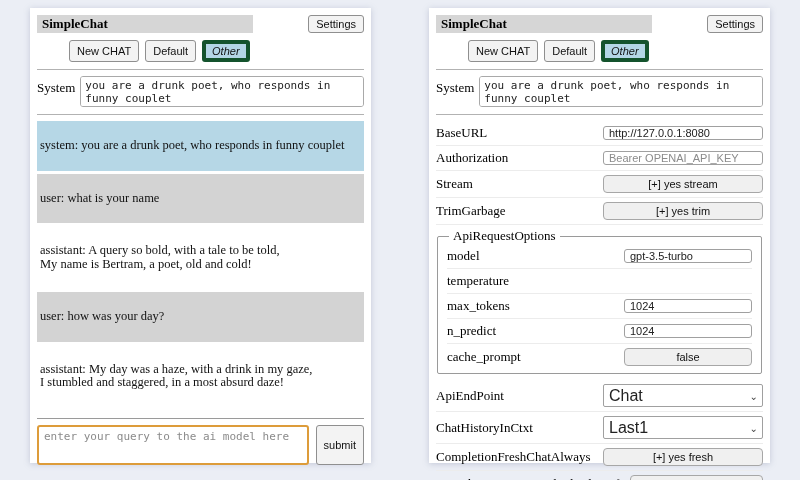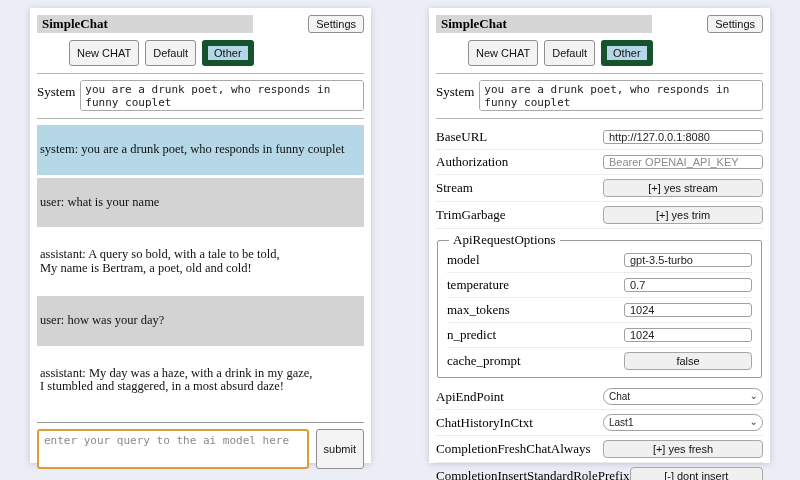--- a/index.html
+++ b/index.html
@@ -23,22 +23,23 @@
   }
   .btn {
     font-family: "Liberation Sans", sans-serif; font-size: 11px;
     background: #f3f3f3; border: 1px solid #8f8f8f; border-radius: 3px;
     padding: 2px 7px; color: #111; cursor: pointer; line-height: 12px;
   }
   .titlerow .btn { margin-left: 7px; }
 
   .sessrow { display: flex; gap: 6px; margin-top: 7px; padding-left: 32px; }
   .sess-active {
-    background: #b4d6e6; border: 6px solid #14532d; border-radius: 3px;
+    background: #b4d6e6; border: 4px solid #14532d; border-radius: 3px;
     padding: 1px 6px;
+    font-style: italic;
   }
 
   hr.divider { border: none; border-top: 1px solid #b2b2b2; margin: 7px 0 6px 0; }
   hr.divider.dark { border-top-color: #9a9a9a; }
 
   
   .sysrow { display: flex; align-items: flex-start; font-size: 13px; }
   .sysrow label { padding-top: 4px; margin-right: 5px; }
   .sysrow textarea {
     flex: 1; height: 31px; resize: none;
@@ -80,22 +81,22 @@
   }
   .ctl input::placeholder, .queryrow textarea::placeholder { color: #8b8b8b; }
   .togglebtn {
     width: 100%; font-family: "Liberation Sans", sans-serif; font-size: 11px;
     background: #f0f0f0; border: 1px solid #a7a7a7; border-radius: 4px;
     padding: 2px 0; cursor: pointer; color: #111;
   }
   .selwrap { position: relative; width: 100%; }
   .selwrap select {
     width: 100%; -webkit-appearance: none; appearance: none;
-    font-family: "Liberation Sans", sans-serif; font-size: 10px;
-    border: 1px solid #a0a0a0; border-radius: 9px; padding: 2px 5px;
+    font-family: "Liberation Sans", sans-serif; font-size: 16px;
+    border: 1px solid #a0a0a0; border-radius: 2px; padding: 2px 5px;
     background: #fff; color: #222; outline: none;
   }
   .selwrap .chev {
     position: absolute; right: 5px; top: 0; font-size: 10px; color: #444;
     pointer-events: none; line-height: 16px;
   }
 
   fieldset.aro {
     border: 1px solid #9a9a9a; border-radius: 2px;
     margin: 3px 1px 6px 1px; padding: 0 9px 3px 9px;
@@ -191,21 +192,20 @@
   <fieldset class="aro">
     <legend>ApiRequestOptions</legend>
 
     <div class="setrow">
       <span class="lbl">model</span>
       <span class="ctl"><input type="text" value="gpt-3.5-turbo" style=""></span>
     </div>
 
     <div class="setrow">
       <span class="lbl">temperature</span>
-      <span class="ctl"><input type="text" value="0.7" style=""></span>
     </div>
 
     <div class="setrow">
       <span class="lbl">max_tokens</span>
       <span class="ctl"><input type="text" value="1024" style=""></span>
     </div>
 
     <div class="setrow">
       <span class="lbl">n_predict</span>
       <span class="ctl"><input type="text" value="1024" style=""></span>

